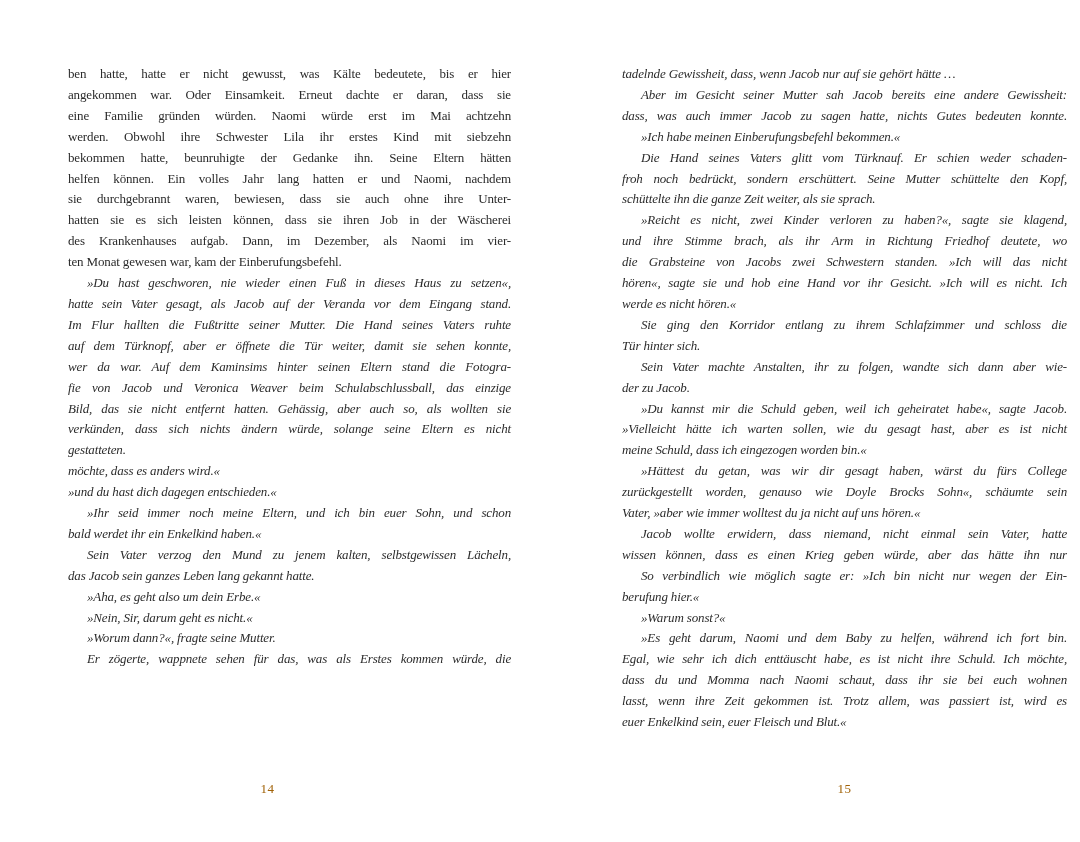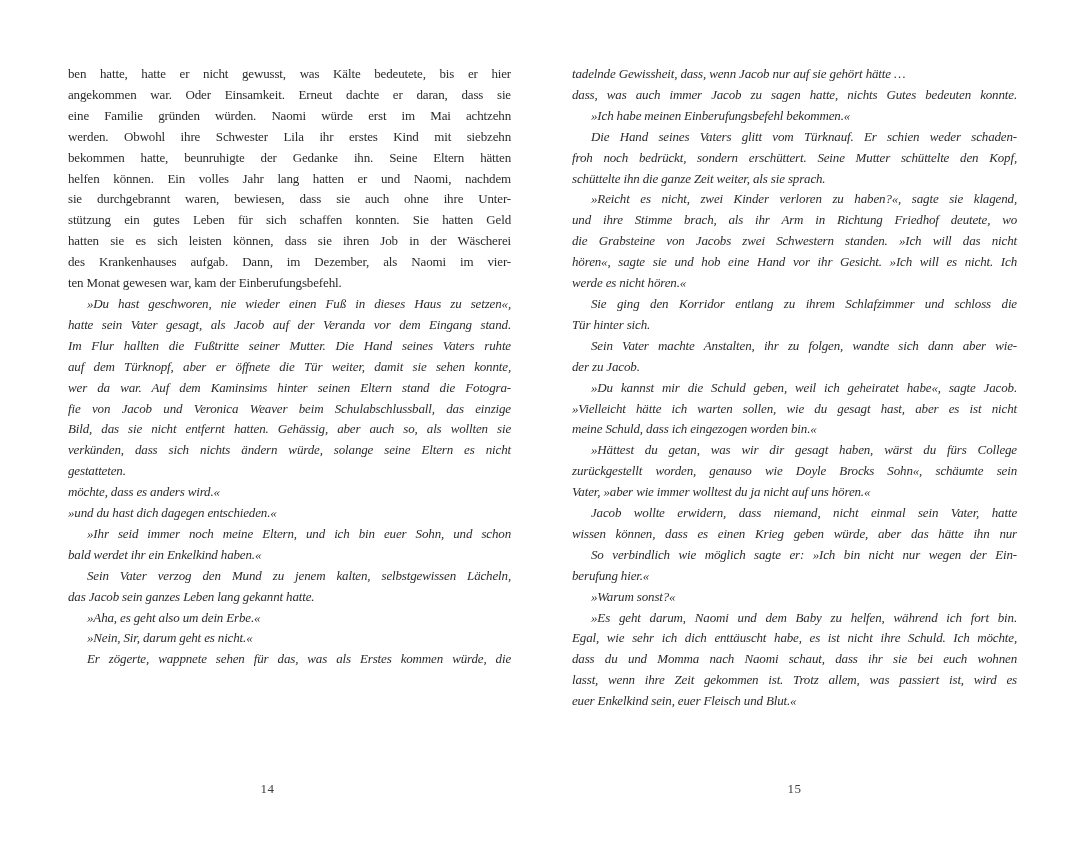--- a/index.html
+++ b/index.html
@@ -13,21 +13,21 @@
   .spread {
     position: relative;
     width: 1080px;
     height: 842px;
     background: #ffffff;
     font-family: "Liberation Serif", "DejaVu Serif", serif;
     color: #2b2b2b;
   }
   .page { position: absolute; top: 0; height: 842px; }
   .page-left  { left: 68px;  width: 443px; }
-  .page-right { left: 572px; width: 445px; }
+  .page-right { left: 622px; width: 445px; }
   .text-block {
     position: absolute;
     top: 64px;
     left: 0;
     right: 0;
   }
   .line {
     font-size: 13px;
     line-height: 20.9px;
     letter-spacing: -0.15px;
@@ -41,68 +41,69 @@
   .line.it { font-style: italic; }
   .line.ind { text-indent: 19px; }
   .page-number {
     position: absolute;
     top: 779px;
     left: 0;
     right: 0;
     text-align: center;
     font-size: 13px;
     line-height: 20px;
-    color: #404040;
+    color: #a16207;
     letter-spacing: 0.5px;
   }
   .page-left .page-number { transform: translateX(-22px); }
 </style>
 </head>
 <body>
 
 <div class="spread">
 
   <section class="page page-left">
     <div class="text-block">
         <div class="line j">ben hatte, hatte er nicht gewusst, was Kälte bedeutete, bis er hier</div>
         <div class="line j">angekommen war. Oder Einsamkeit. Erneut dachte er daran, dass sie</div>
         <div class="line j">eine Familie gründen würden. Naomi würde erst im Mai achtzehn</div>
         <div class="line j">werden. Obwohl ihre Schwester Lila ihr erstes Kind mit siebzehn</div>
         <div class="line j">bekommen hatte, beunruhigte der Gedanke ihn. Seine Eltern hätten</div>
         <div class="line j">helfen können. Ein volles Jahr lang hatten er und Naomi, nachdem</div>
         <div class="line j">sie durchgebrannt waren, bewiesen, dass sie auch ohne ihre Unter-</div>
-        <div class="line j">stützung ein gutes Leben für sich schaffen konnten. Sie hatten Geld</div>
         <div class="line j">hatten sie es sich leisten können, dass sie ihren Job in der Wäscherei</div>
         <div class="line j">des Krankenhauses aufgab. Dann, im Dezember, als Naomi im vier-</div>
         <div class="line">ten Monat gewesen war, kam der Einberufungsbefehl.</div>
         <div class="line it ind j">»Du hast geschworen, nie wieder einen Fuß in dieses Haus zu setzen«,</div>
         <div class="line it j">hatte sein Vater gesagt, als Jacob auf der Veranda vor dem Eingang stand.</div>
         <div class="line it j">Im Flur hallten die Fußtritte seiner Mutter. Die Hand seines Vaters ruhte</div>
         <div class="line it j">auf dem Türknopf, aber er öffnete die Tür weiter, damit sie sehen konnte,</div>
         <div class="line it j">wer da war. Auf dem Kaminsims hinter seinen Eltern stand die Fotogra-</div>
         <div class="line it j">fie von Jacob und Veronica Weaver beim Schulabschlussball, das einzige</div>
         <div class="line it j">Bild, das sie nicht entfernt hatten. Gehässig, aber auch so, als wollten sie</div>
         <div class="line it j">verkünden, dass sich nichts ändern würde, solange seine Eltern es nicht</div>
         <div class="line it">gestatteten.</div>
         <div class="line it">möchte, dass es anders wird.«</div>
         <div class="line it">»und du hast dich dagegen entschieden.«</div>
         <div class="line it ind j">»Ihr seid immer noch meine Eltern, und ich bin euer Sohn, und schon</div>
         <div class="line it">bald werdet ihr ein Enkelkind haben.«</div>
         <div class="line it ind j">Sein Vater verzog den Mund zu jenem kalten, selbstgewissen Lächeln,</div>
         <div class="line it">das Jacob sein ganzes Leben lang gekannt hatte.</div>
         <div class="line it ind">»Aha, es geht also um dein Erbe.«</div>
         <div class="line it ind">»Nein, Sir, darum geht es nicht.«</div>
+        <div class="line it ind">»Worum dann?«, fragte seine Mutter.</div>
         <div class="line it ind j">Er zögerte, wappnete sehen für das, was als Erstes kommen würde, die</div>
       </div>
     <div class="page-number">14</div>
   </section>
 
   <section class="page page-right">
     <div class="text-block">
         <div class="line it">tadelnde Gewissheit, dass, wenn Jacob nur auf sie gehört hätte …</div>
+        <div class="line it ind j">Aber im Gesicht seiner Mutter sah Jacob bereits eine andere Gewissheit:</div>
         <div class="line it j">dass, was auch immer Jacob zu sagen hatte, nichts Gutes bedeuten konnte.</div>
         <div class="line it ind">»Ich habe meinen Einberufungsbefehl bekommen.«</div>
         <div class="line it ind j">Die Hand seines Vaters glitt vom Türknauf. Er schien weder schaden-</div>
         <div class="line it j">froh noch bedrückt, sondern erschüttert. Seine Mutter schüttelte den Kopf,</div>
         <div class="line it">schüttelte ihn die ganze Zeit weiter, als sie sprach.</div>
         <div class="line it ind j">»Reicht es nicht, zwei Kinder verloren zu haben?«, sagte sie klagend,</div>
         <div class="line it j">und ihre Stimme brach, als ihr Arm in Richtung Friedhof deutete, wo</div>
         <div class="line it j">die Grabsteine von Jacobs zwei Schwestern standen. »Ich will das nicht</div>
         <div class="line it j">hören«, sagte sie und hob eine Hand vor ihr Gesicht. »Ich will es nicht. Ich</div>
         <div class="line it">werde es nicht hören.«</div>

